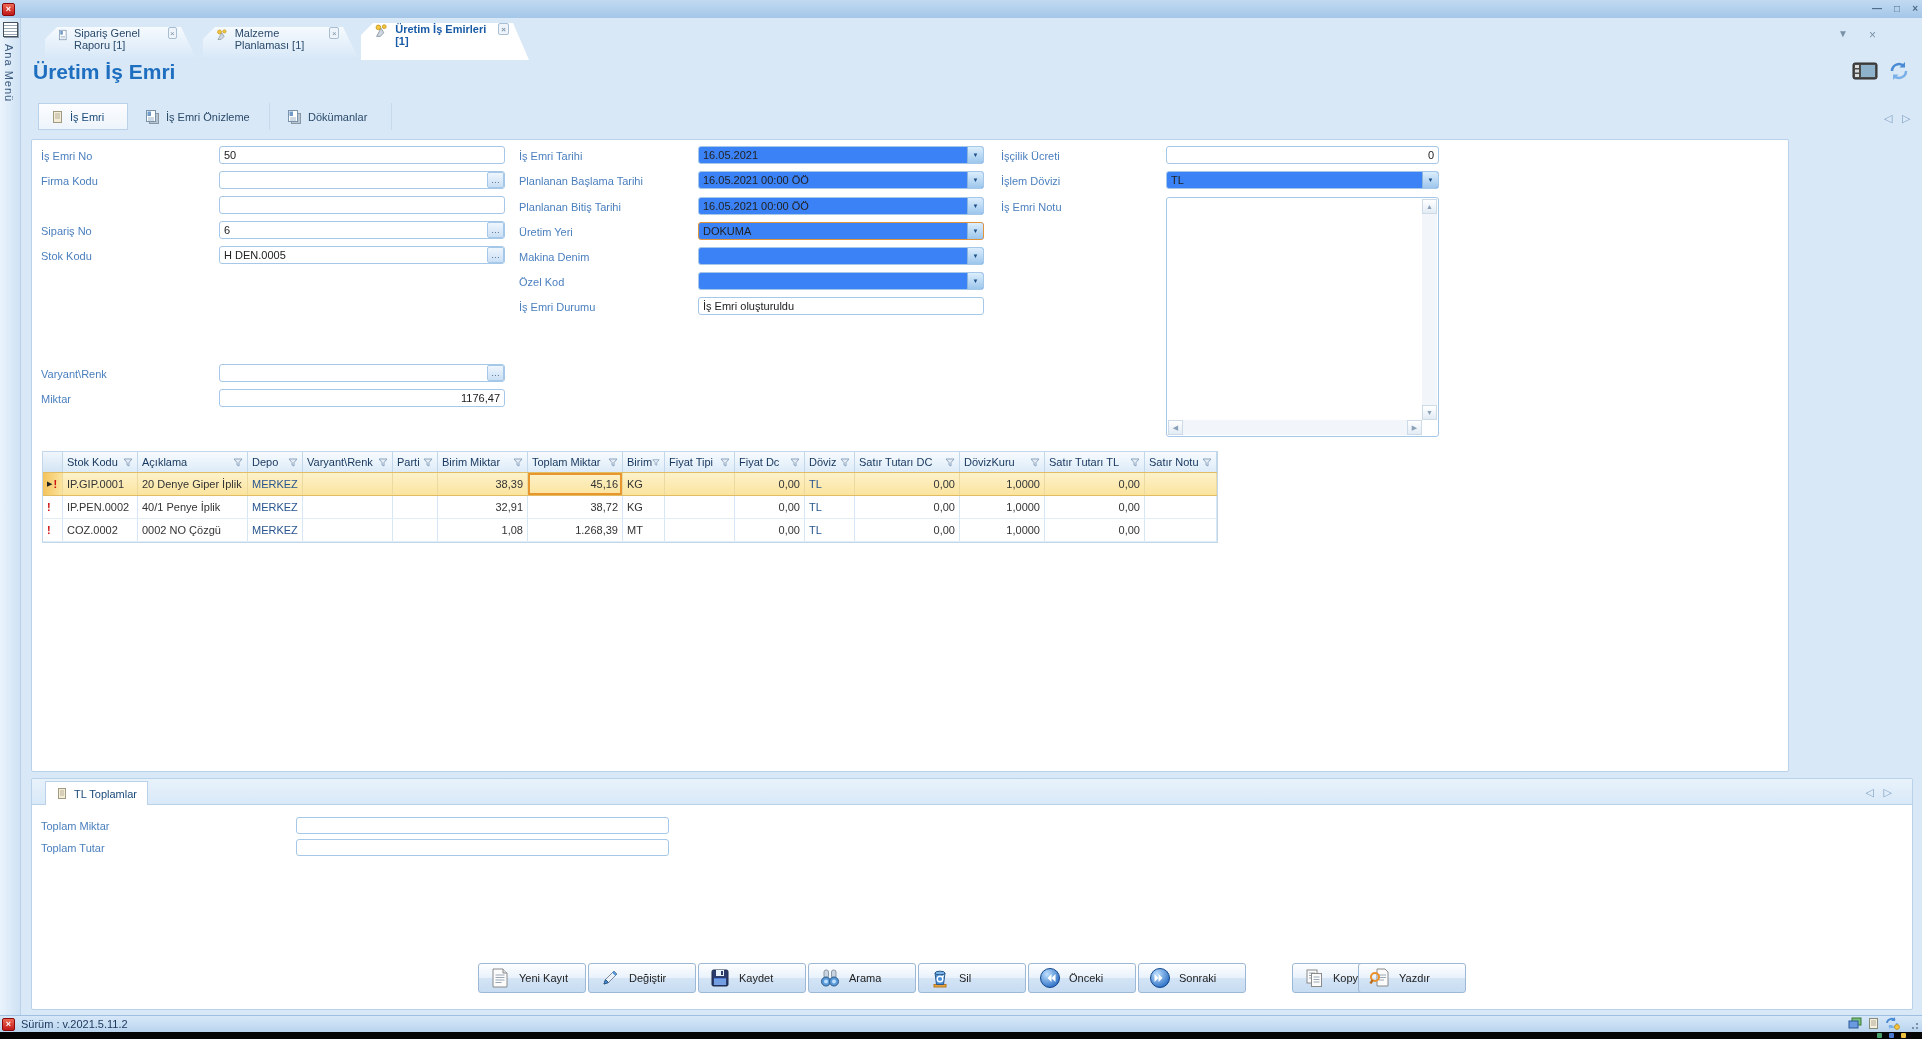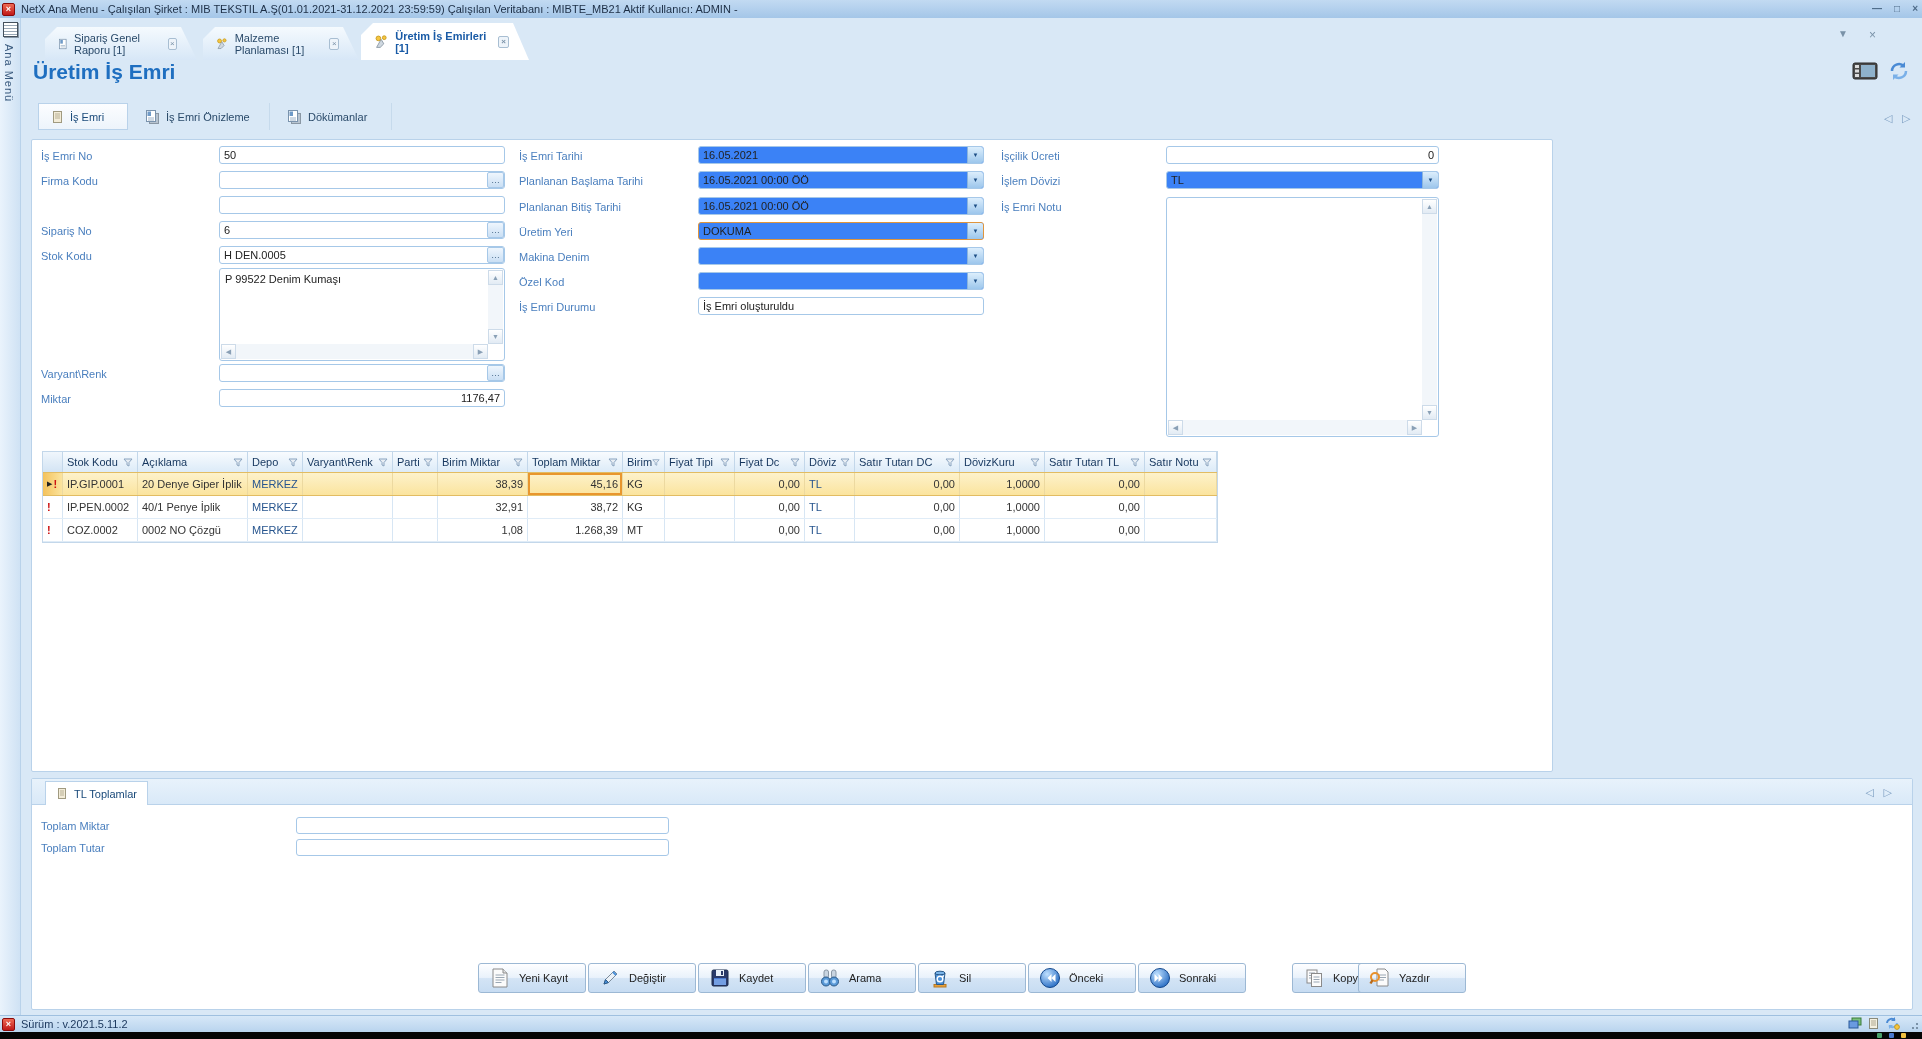--- a/index.html
+++ b/index.html
@@ -20,41 +20,41 @@
   .sidebar { position:absolute; left:0; top:18px; width:21px; height:997px;
     background:linear-gradient(90deg,#eaf3fc,#cfe2f4); border-right:1px solid #b9d2ea; }
   .sidebar-icon { position:absolute; left:3px; top:4px; width:15px; height:15px; background:#fff;
     border:1px solid #44505c; box-shadow:1px 1px 0 #8898a8;
     background-image:repeating-linear-gradient(#fff 0 2px,#9aa8b6 2px 3px); }
   .sidebar-label { position:absolute; left:3px; top:26px; writing-mode:vertical-rl;
     font-size:11px; color:#3a5a7e; letter-spacing:1px; }
 
   
   .tabstrip { position:absolute; left:22px; top:18px; width:1900px; height:42px; }
-  .tab { position:absolute; bottom:0; height:33px; display:flex; align-items:center; gap:6px;
+  .tab { position:absolute; bottom:0; height:33px; display:flex; gap:6px;
     padding:0 20px 0 12px; font-size:11px; color:#2a4a6a; cursor:pointer;
     background:linear-gradient(#f5fafe,#d7e7f7);
     clip-path:polygon(0 100%,0 12px,12px 0,calc(100% - 16px) 0,100% 100%); }
   .tab.active { height:37px; background:#fff; font-weight:bold; color:#1a5ba6; }
   .tabclose { width:12px; height:12px; border:1px solid #a8bed2; background:#eef4fa; color:#7a92a8;
     font-size:8px; display:flex; align-items:center; justify-content:center; border-radius:2px; }
   .strip-ctrl { position:absolute; top:10px; font-size:10px; color:#7a92a8; cursor:pointer; }
 
   
   .page-title { position:absolute; left:33px; top:60px; font-size:21px; font-weight:bold; color:#1f6fc0; }
   .hdr-icons { position:absolute; right:12px; top:60px; display:flex; gap:10px; align-items:center; }
 
   
   .stab { position:absolute; top:103px; height:27px; display:flex; align-items:center; gap:6px;
     padding:0 12px; font-size:11px; color:#2a4a6a; cursor:pointer; border-right:1px solid #c6daec; }
   .stab.active { border:1px solid #b9d2ea; background:linear-gradient(#fcfdff,#edf4fb); color:#1a4a7a; }
   .navarr { position:absolute; font-size:11px; color:#7a9cc0; cursor:pointer; }
 
   
-  .mainpanel { position:absolute; left:31px; top:139px; width:1522px; height:633px;
+  .mainpanel { position:absolute; left:31px; top:139px; width:1758px; height:633px;
     background:#fff; border:1px solid #b9d2ea; border-radius:2px; }
 
   .lbl { position:absolute; font-size:11px; color:#4a7fbe; white-space:nowrap; }
   .ipt { position:absolute; height:18px; border:1px solid #a6c8e8; border-radius:3px;
     font:11px "Liberation Sans",sans-serif; padding:0 4px; color:#222; background:#fff; }
   .ipt.right { text-align:right; }
   .ipt.pr { padding-right:19px; }
   .ebtn { position:absolute; width:17px; height:16px; background:linear-gradient(#eff6fd,#cadff4);
     border:1px solid #a6c8e8; border-radius:2px; color:#4a6a8a; font-size:9px;
     display:flex; align-items:center; justify-content:center; cursor:pointer; }
@@ -122,21 +122,20 @@
                radial-gradient(circle 1px at 6px 6px,#7a92a8 1px,transparent 1.5px),
                radial-gradient(circle 1px at 6px 2px,#7a92a8 1px,transparent 1.5px); }
   .blackbar { position:absolute; left:0; top:1032px; width:1922px; height:7px; background:#050505; }
   .blackbar .dot { position:absolute; top:1px; width:5px; height:5px; border-radius:1px; }
 </style>
 </head>
 <body>
 
 <div class="titlebar">
   <div class="redx">×</div>
-  <div class="titletext">NetX Ana Menu - Çalışılan Şirket : MIB TEKSTIL A.Ş(01.01.2021-31.12.2021 23:59:59) Çalışılan Veritabanı : MIBTE_MB21  Aktif Kullanıcı: ADMIN -</div>
   <div class="wincontrols">
     <span class="winbtn">—</span>
     <span class="winbtn">□</span>
     <span class="winbtn">×</span>
   </div>
 </div>
 
 <div class="sidebar">
   <div class="sidebar-icon"></div>
   <div class="sidebar-label">Ana Menü</div>
@@ -227,31 +226,20 @@
   <input class="ipt pr" style="left: 187px; top: 31px; width: 286px;" value="">
   <div class="ebtn" style="left:455px;top:32px;">…</div>
   <input class="ipt" style="left: 187px; top: 56px; width: 286px;" value="">
   <span class="lbl" style="left:9px;top:85px;">Sipariş No</span>
   <input class="ipt pr" style="left: 187px; top: 81px; width: 286px;" value="6">
   <div class="ebtn" style="left:455px;top:82px;">…</div>
   <span class="lbl" style="left:9px;top:110px;">Stok Kodu</span>
   <input class="ipt pr" style="left: 187px; top: 106px; width: 286px;" value="H DEN.0005">
   <div class="ebtn" style="left:455px;top:107px;">…</div>
 
-  <div class="fta" style="left:187px;top:128px;width:286px;height:93px;">
-    <div class="fta-text">P 99522 Denim Kumaşı</div>
-    <div class="vtrack">
-      <span class="sarr top">▲</span>
-      <span class="sarr bottom">▼</span>
-    </div>
-    <div class="htrack">
-      <span class="sarr left">◀</span>
-      <span class="sarr right">▶</span>
-    </div>
-  </div>
 
   <span class="lbl" style="left:9px;top:228px;">Varyant\Renk</span>
   <input class="ipt pr" style="left: 187px; top: 224px; width: 286px;" value="">
   <div class="ebtn" style="left:455px;top:225px;">…</div>
   <span class="lbl" style="left:9px;top:253px;">Miktar</span>
   <input class="ipt right" style="left: 187px; top: 249px; width: 286px;" value="1176,47">
 
   <span class="lbl" style="left:487px;top:10px;">İş Emri Tarihi</span>
   <div class="combo" style="left:666px;top:6px;width:286px;">
     <span class="val">16.05.2021</span>

